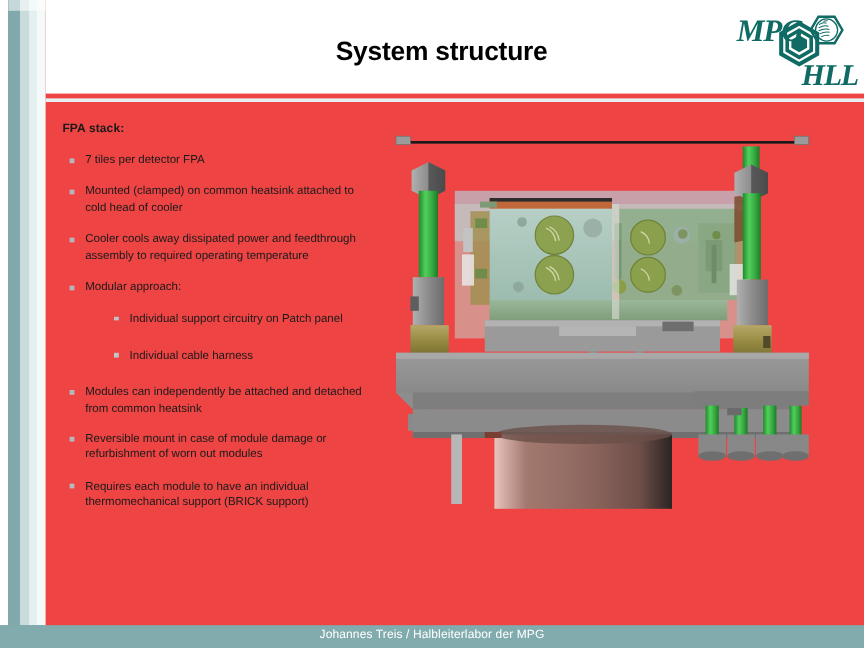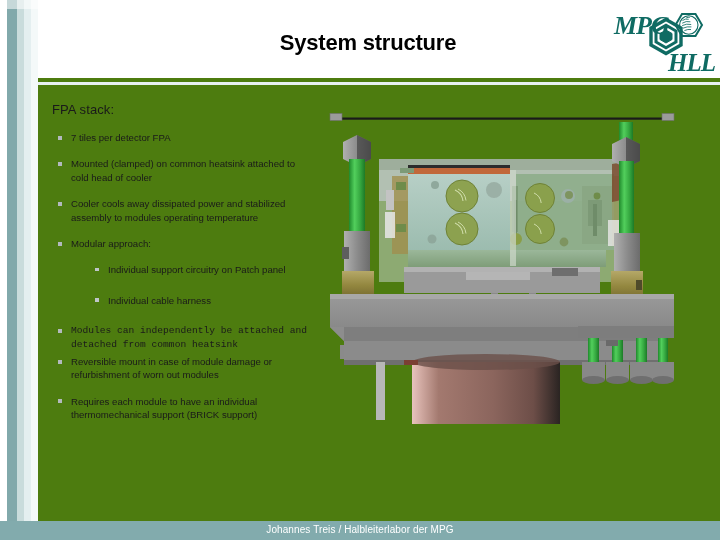--- a/index.html
+++ b/index.html
@@ -13,21 +13,21 @@
     overflow: hidden;
     font-family: "Liberation Sans", sans-serif;
     position: relative;
   }
 
   #slide {
     position: absolute;
     left: 0; top: 0;
     width: 720px;
     height: 540px;
-    background: #4d7c0f;
+    background: #ef4444;
     overflow: hidden;
   }
 
   
   .left-band {
     position: absolute;
     left: 0; top: 0;
     width: 38px;
     height: 540px;
     background: linear-gradient(to right,
@@ -90,22 +90,22 @@
   }
   .logo svg { display: block; }
 
   
   .text-col {
     position: absolute;
     left: 52px; top: 102px;
     width: 262px;
   }
   .lead {
-    font-size: 13px;
-    font-weight: normal;
+    font-size: 10px;
+    font-weight: bold;
     color: #1a1a1a;
     margin: 0 0 14px 0;
     letter-spacing: 0.1px;
   }
   ul.bullets {
     list-style: none;
     margin: 0;
     padding: 0;
   }
   li.bullet {
@@ -132,22 +132,21 @@
   li.bullet.sub::before {
     left: 43px;
     width: 3.5px;
     height: 3.5px;
     background: #bfc5c9;
   }
   li.bullet.tight {
     margin-bottom: 13px;
   }
   li.bullet.nogap {
-    margin-bottom: 4px;
-    font-family: Liberation Mono, monospace;
+    margin-bottom: 12px;
   }
 
   
   .cad {
     position: absolute;
     left: 316px; top: 104px;
     width: 372px;
     height: 360px;
   }
   .cad svg { display: block; }
@@ -220,21 +219,21 @@
         <text x="56" y="63" font-family="Liberation Serif, serif" font-size="25" font-style="italic" font-weight="bold" fill="#0f6b63" letter-spacing="-1">HLL</text>
       </g>
     </svg>
   </div>
 
   <div class="text-col">
     <div class="lead">FPA stack:</div>
     <ul class="bullets">
       <li class="bullet">7 tiles per detector FPA</li>
       <li class="bullet">Mounted (clamped) on common heatsink attached to cold head of cooler</li>
-      <li class="bullet">Cooler cools away dissipated power and stabilized assembly to modules operating temperature</li>
+      <li class="bullet">Cooler cools away dissipated power and feedthrough assembly to required operating temperature</li>
       <li class="bullet tight">Modular approach:</li>
       <li class="bullet sub">Individual support circuitry on Patch panel</li>
       <li class="bullet sub">Individual cable harness</li>
       <li class="bullet nogap">Modules can independently be attached and detached from common heatsink</li>
       <li class="bullet">Reversible mount in case of module damage or refurbishment of worn out modules</li>
       <li class="bullet">Requires each module to have an individual thermomechanical support (BRICK support)</li>
     </ul>
   </div>
 
   <div class="cad">

